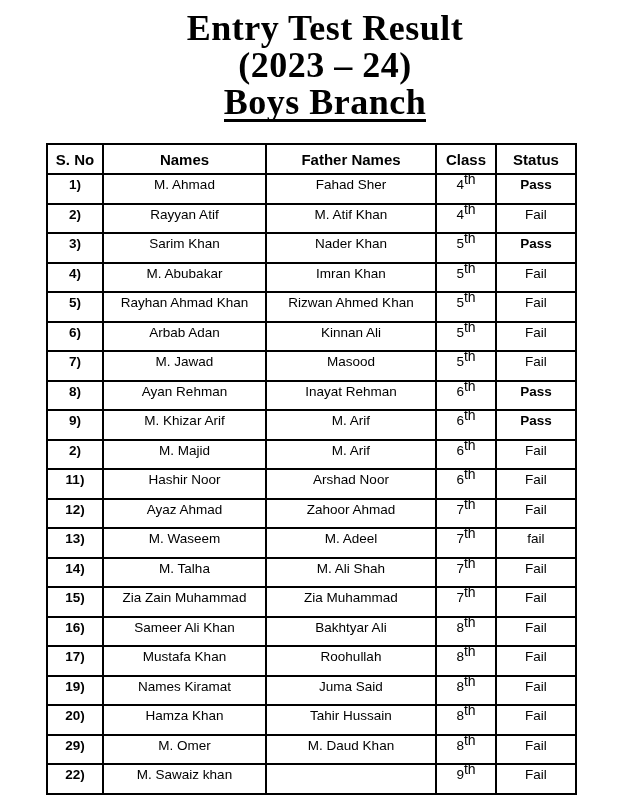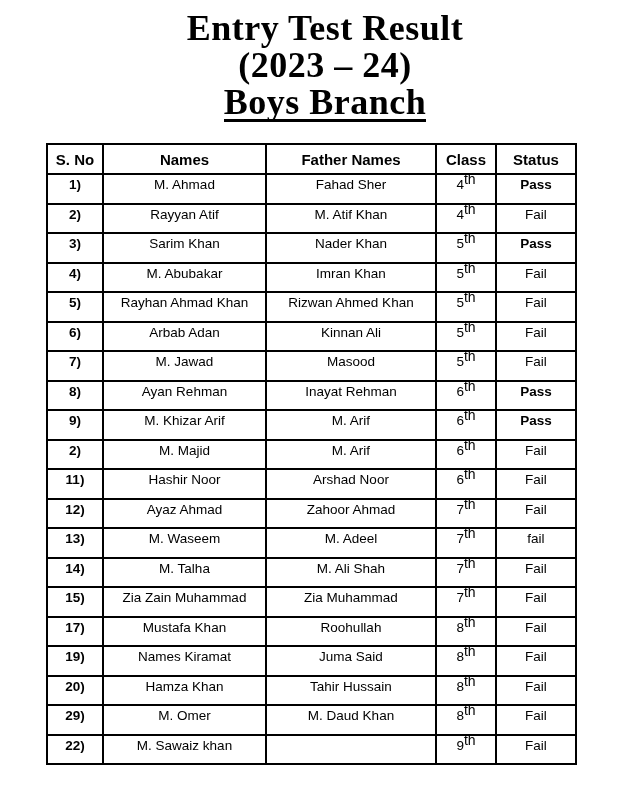--- a/index.html
+++ b/index.html
@@ -197,20 +197,27 @@
     <td class="status-cell">Fail</td>
   </tr>
         <tr>
     <td class="sno-cell">15)</td>
     <td class="name-cell">Zia Zain Muhammad</td>
     <td class="father-cell">Zia Muhammad</td>
     <td class="class-cell"><span>7</span><sup class="ordinal">th</sup></td>
     <td class="status-cell">Fail</td>
   </tr>
         <tr>
+    <td class="sno-cell">16)</td>
+    <td class="name-cell">Sameer Ali Khan</td>
+    <td class="father-cell">Bakhtyar Ali</td>
+    <td class="class-cell"><span>8</span><sup class="ordinal">th</sup></td>
+    <td class="status-cell">Fail</td>
+  </tr>
+        <tr>
     <td class="sno-cell">17)</td>
     <td class="name-cell">Mustafa Khan</td>
     <td class="father-cell">Roohullah</td>
     <td class="class-cell"><span>8</span><sup class="ordinal">th</sup></td>
     <td class="status-cell">Fail</td>
   </tr>
         <tr>
     <td class="sno-cell">19)</td>
     <td class="name-cell">Names Kiramat</td>
     <td class="father-cell">Juma Said</td>

